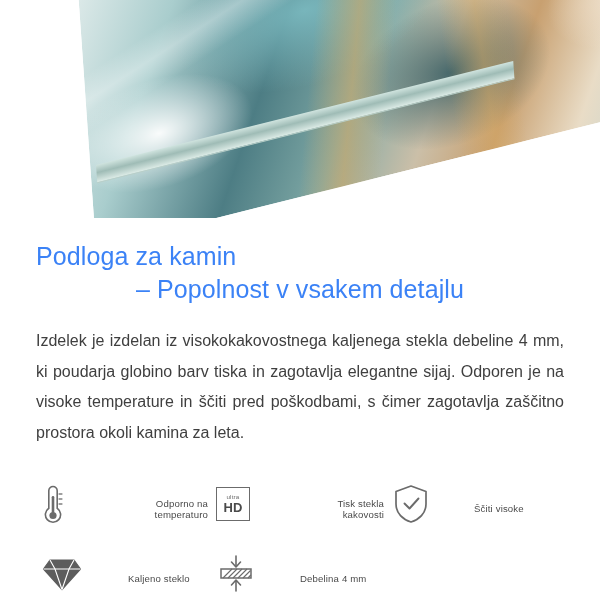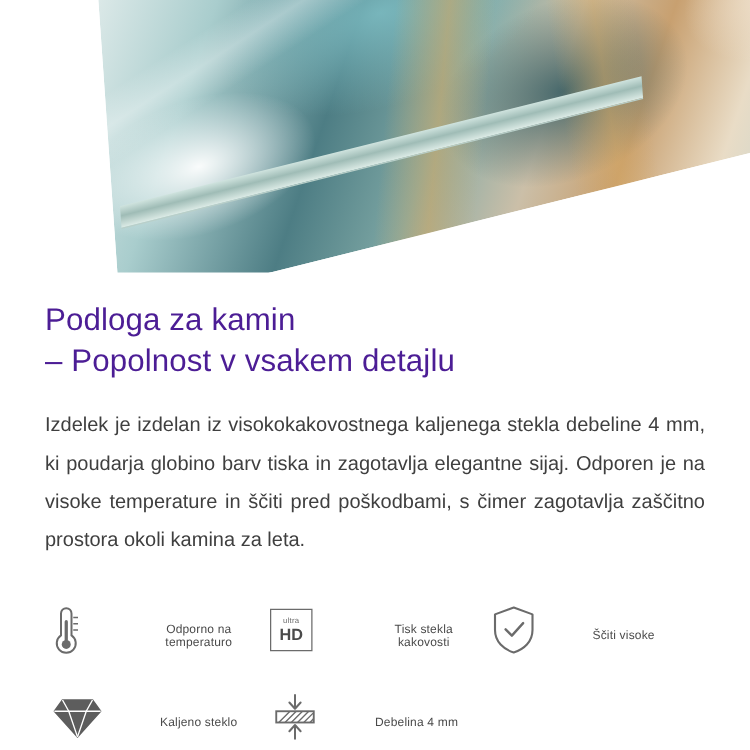--- a/index.html
+++ b/index.html
@@ -73,24 +73,24 @@
     user-select: none;
   }
 
   
   .content { padding: 0 36px; }
   h1.title {
     margin: 22px 0 0 0;
     font-weight: 400;
     font-size: 25px;
     line-height: 1.32;
-    color: #4c1d95;
+    color: #3b82f6;
     letter-spacing: 0.1px;
   }
-  h1.title .line2 { display: block; }
+  h1.title .line2 { display: block; text-align: center; }
   p.body {
     margin: 20px 0 0 0;
     font-size: 16px;
     line-height: 1.92;
     color: #3f3f3f;
     max-width: 528px;
     text-align: justify;
   }
 
   
@@ -111,21 +111,21 @@
   .feature-icon {
     height: 46px;
     display: flex;
     align-items: center;
     justify-content: center;
   }
   .feature-label {
     margin-top: 10px;
     font-size: 9.6px;
     color: #4a4a4a;
-    text-align: center;
+    text-align: right;
     letter-spacing: 0.15px;
   }
   .ultrahd {
     width: 34px; height: 34px;
     border: 1.6px solid #6b6b6b;
     display: flex; flex-direction: column;
     align-items: center; justify-content: center;
     line-height: 1;
   }
   .ultrahd .u1 { font-size: 6.2px; color: #6b6b6b; letter-spacing: 0.2px; }

